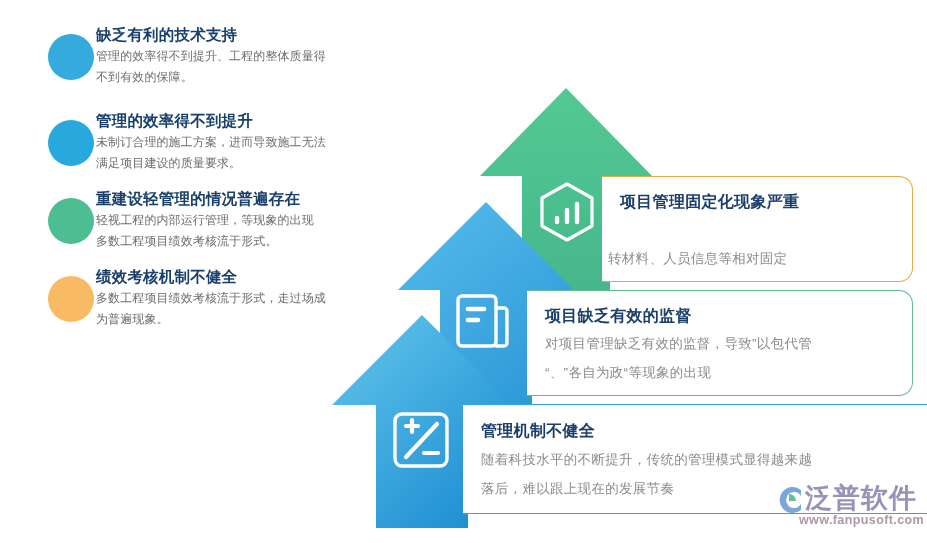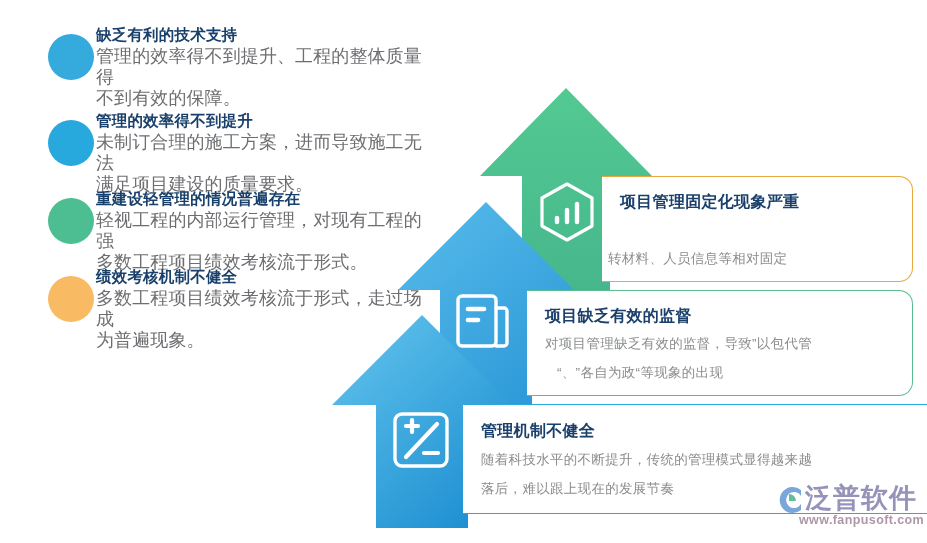--- a/index.html
+++ b/index.html
@@ -46,21 +46,21 @@
   }
   .bullet-title {
     font-size: 15.5px;
     font-weight: bold;
     color: #19406b;
     line-height: 22px;
     letter-spacing: 0.2px;
     white-space: nowrap;
   }
   .bullet-body {
-    font-size: 18px;
+    font-size: 12px;
     color: #6d6e71;
     line-height: 21px;
     letter-spacing: 0.1px;
   }
 
   
   .arrows {
     position: absolute;
     left: 0;
     top: 0;
@@ -147,21 +147,21 @@
         <div class="bullet-title">管理的效率得不到提升</div>
         <div class="bullet-body">未制订合理的施工方案，进而导致施工无法</div>
         <div class="bullet-body">满足项目建设的质量要求。</div>
       </div>
     </div>
 
     <div class="bullet-item" style="top:188px;">
       <div class="bullet-dot" style="top:10px;background:#4DBE91;"></div>
       <div class="bullet-text">
         <div class="bullet-title">重建设轻管理的情况普遍存在</div>
-        <div class="bullet-body">轻视工程的内部运行管理，对现有工程的强</div>
+        <div class="bullet-body">轻视工程的内部运行管理，等现象的出现</div>
         <div class="bullet-body">多数工程项目绩效考核流于形式。</div>
       </div>
     </div>
 
     <div class="bullet-item" style="top:266px;">
       <div class="bullet-dot" style="top:10px;background:#F8BA62;"></div>
       <div class="bullet-text">
         <div class="bullet-title">绩效考核机制不健全</div>
         <div class="bullet-body">多数工程项目绩效考核流于形式，走过场成</div>
         <div class="bullet-body">为普遍现象。</div>
@@ -218,21 +218,21 @@
   <div class="card" style="left:602px; top:176px; width:311px; height:106px; border-color:#E6A93F;
               border-left:none; border-top-left-radius:0; border-bottom-left-radius:0;text-align:center;">
     <div class="card-title" style="position:absolute; left:18px; top:13px;">项目管理固定化现象严重</div>
     <div class="card-body" style="position:absolute; left:6px; top:67px;">转材料、人员信息等相对固定</div>
   </div>
 
   <div class="card" style="left:527px; top:290px; width:386px; height:106px; border-color:#5CBE8E;
               border-left:none; border-top-left-radius:0; border-bottom-left-radius:0;">
     <div class="card-title" style="position:absolute; left:18px; top:13px;">项目缺乏有效的监督</div>
     <div class="card-body" style="position:absolute; left:18px; top:38px;">对项目管理缺乏有效的监督，导致”以包代管</div>
-    <div class="card-body" style="position:absolute; left:18px; top:67px;margin-left:12px;">“、”各自为政“等现象的出现</div>
+    <div class="card-body" style="position:absolute; left:18px; top:67px;">“、”各自为政“等现象的出现</div>
   </div>
 
   <div class="card" style="left:463px; top:404px; width:504px; height:110px; border-color:#2BA9DE;
               border-left:none; border-top-left-radius:0; border-bottom-left-radius:0;">
     <div class="card-title" style="position:absolute; left:18px; top:14px;">管理机制不健全</div>
     <div class="card-body" style="position:absolute; left:18px; top:40px;">随着科技水平的不断提升，传统的管理模式显得越来越</div>
     <div class="card-body" style="position:absolute; left:18px; top:69px;">落后，难以跟上现在的发展节奏</div>
   </div>
 
   <div class="watermark">

